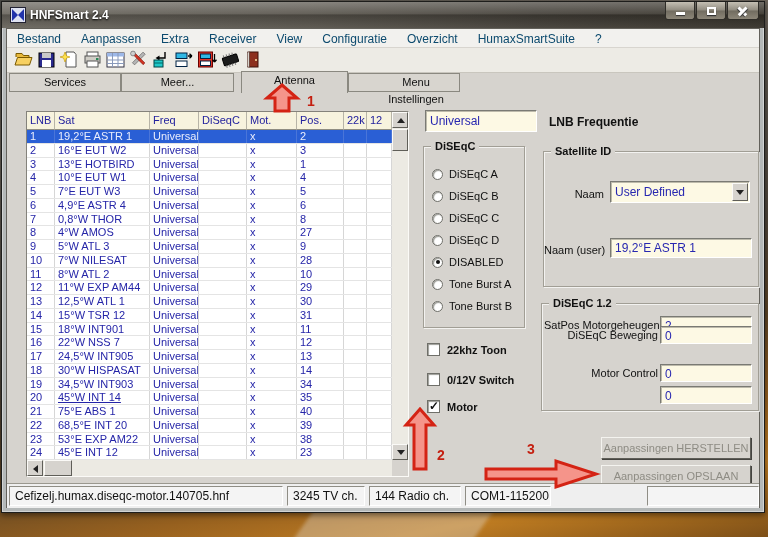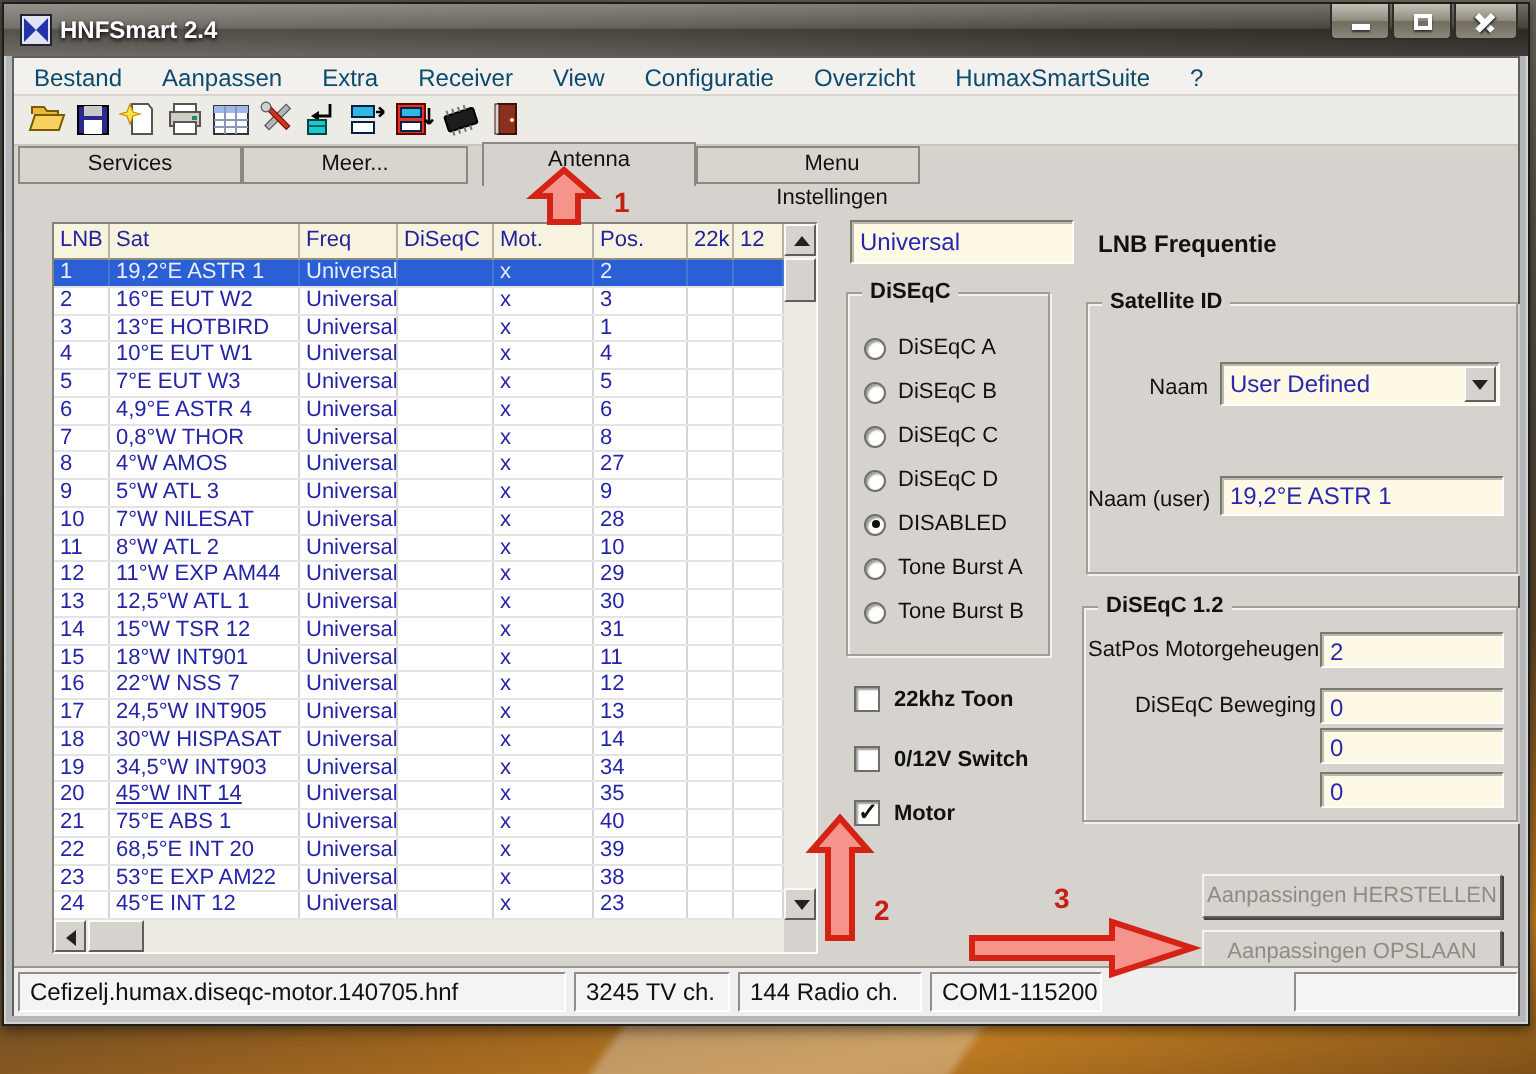--- a/index.html
+++ b/index.html
@@ -560,25 +560,26 @@
         <div class="field" style="left:66px;top:86px;width:142px;height:20px;padding-top:2px;">19,2°E ASTR 1</div>
       </div>
 
       <div class="groupbox" style="left:534px;top:274px;width:218px;height:108px;">
         <div class="gb-title">DiSEqC 1.2</div>
         <div>
             <div class="frow" style="top: 12px;">
               <div class="flbl">SatPos Motorgeheugen</div>
               <div class="field fval">2</div>
             </div>
-            <div class="frow" style="top: 40px;">
+            <div class="frow" style="top: 22px;">
               <div class="flbl">DiSEqC Beweging</div>
               <div class="field fval">0</div>
             </div>
             <div class="frow" style="top: 60px;">
+              <div class="flbl">Motor Control</div>
               <div class="field fval">0</div>
             </div>
             <div class="frow" style="top: 82px;">
               <div class="field fval">0</div>
             </div>
           </div>
       </div>
 
       <div>
           <div class="chk-row" style="left: 420px; top: 314px;">

